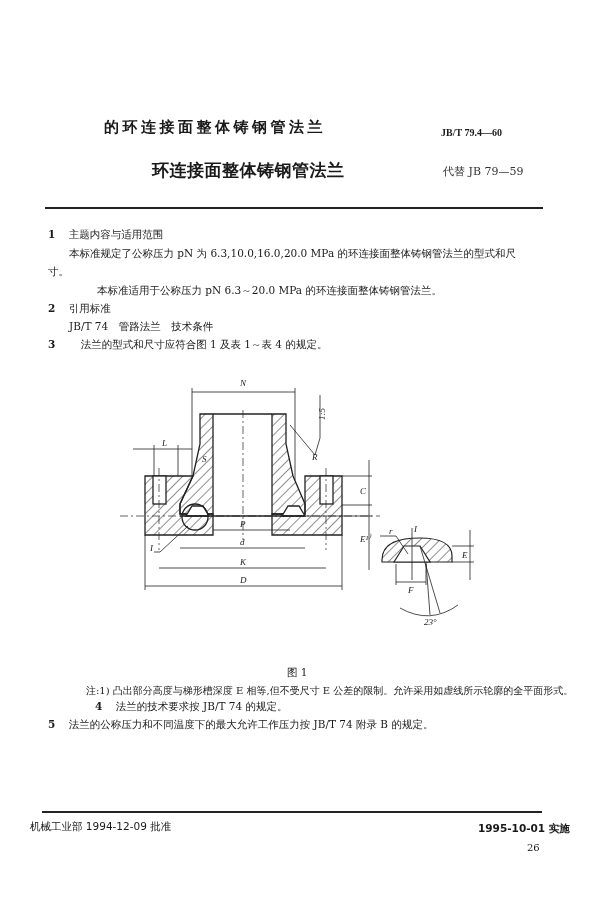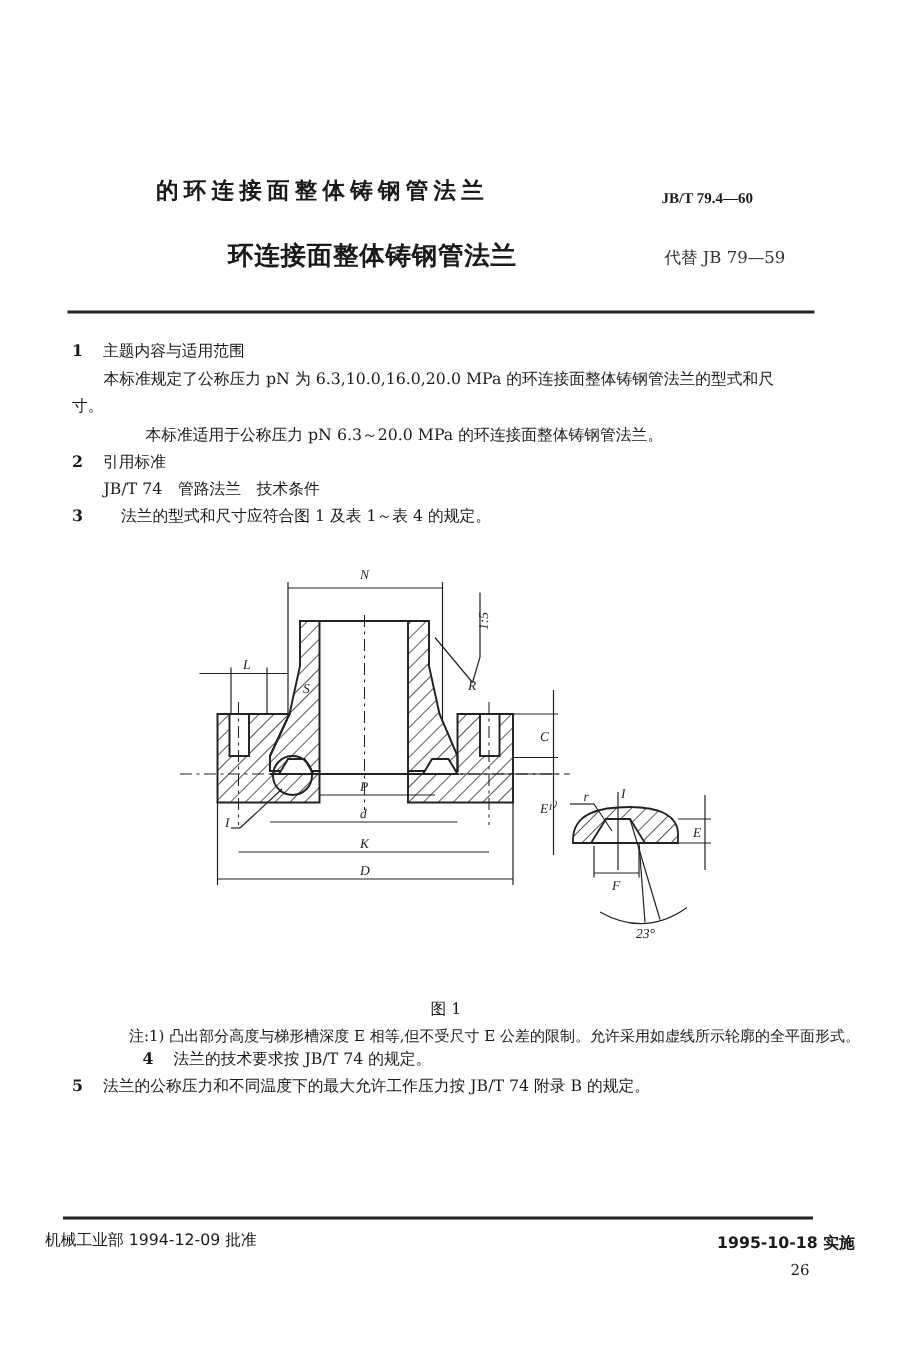--- a/index.html
+++ b/index.html
@@ -158,14 +158,14 @@
   <span style="margin-left:10px;">法兰的技术要求按 JB/T 74 的规定。</span>
 </div>
 
 <div class="abs txt" style="left:48px; top:717px;">
   <span class="num">5</span>
   <span style="margin-left:10px;">法兰的公称压力和不同温度下的最大允许工作压力按 JB/T 74 附录 B 的规定。</span>
 </div>
 
 <div class="abs rule" style="left:42px; top:811px; width:500px;"></div>
 <div class="abs footer-left">机械工业部 1994-12-09 批准</div>
-<div class="abs footer-right">1995-10-18 实施</div>
+<div class="abs footer-right">1995-10-01 实施</div>
 <div class="abs page-no" style="left:527px;">26</div>
 
 </body></html>

